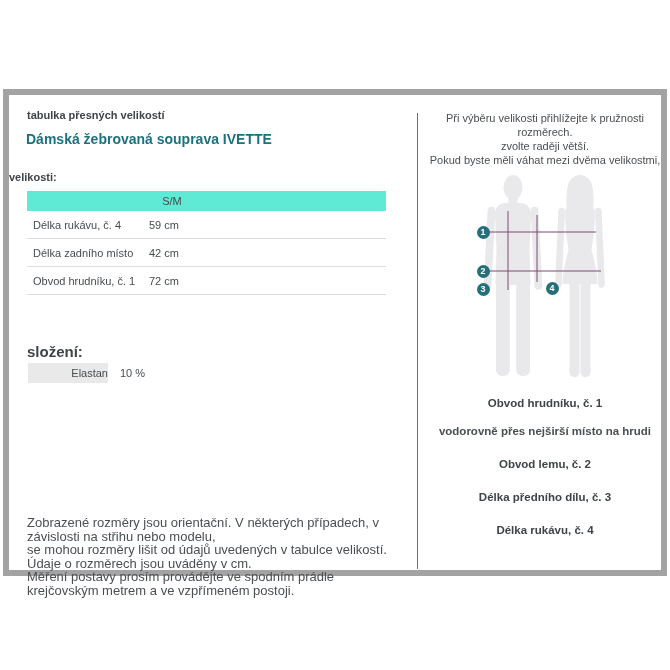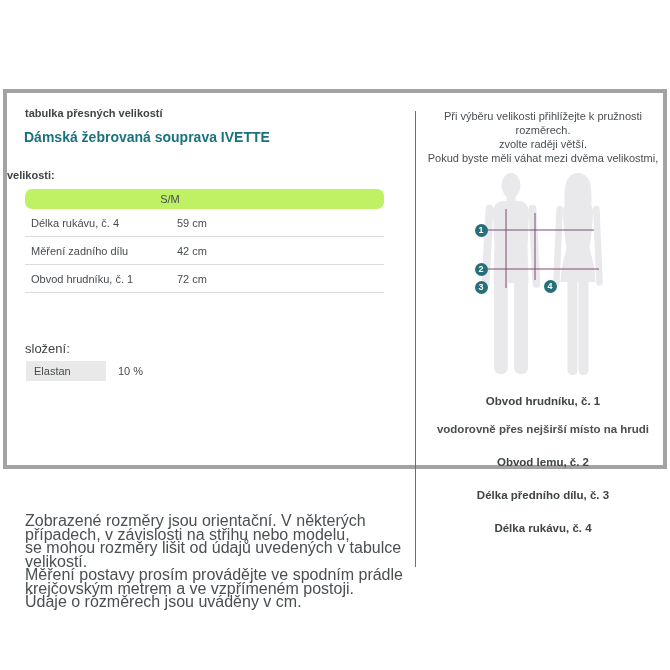--- a/index.html
+++ b/index.html
@@ -1,46 +1,46 @@
 <!DOCTYPE html>
 <html><head>
 <meta charset="utf-8">
 <style>
   * { margin:0; padding:0; box-sizing:border-box; }
   html,body { width:670px; height:670px; background:#ffffff;
               font-family:"Liberation Sans", sans-serif; color:#474c4f; }
   .page { position:relative; width:670px; height:670px; background:#ffffff; overflow:hidden; }
 
-  .box { position:absolute; left:3px; top:89px; width:664px; height:380px;
-         border:4px solid #a3a3a3; background:#ffffff; }
+  .box { position:absolute; left:3px; top:89px; width:664px; height:487px;
+         border:6px solid #a3a3a3; background:#ffffff; }
 
   .divider { position:absolute; left:408px; top:18px; width:1px; height:456px; background:#37858a; }
 
   
   .eyebrow { position:absolute; left:18px; top:14px; font-size:11px; font-weight:bold; color:#3f4446; }
   .title   { position:absolute; left:17px; top:36px; font-size:14px; font-weight:bold; color:#1b727d; }
   .sizes-label { position:absolute; left:0; top:76px; font-size:11px; font-weight:bold; color:#3f4446; }
 
   .size-table { position:absolute; left:18px; top:96px; width:359px; font-size:11px; }
-  .size-table .thead { position:relative; height:20px; background:#bef264;border-radius:7px; }
+  .size-table .thead { position:relative; height:20px; background:#5eead4; }
   .size-table .thead .col-h { position:absolute; left:110px; width:70px; top:0; line-height:20px;
                               text-align:center; color:#474c4f; }
   .size-table .trow { position:relative; height:28px; border-bottom:1px solid #dcdcdc; }
   .size-table .trow .lbl { position:absolute; left:6px;  top:0; line-height:28px; }
-  .size-table .trow .val { position:absolute; left:122px; top:0; line-height:28px;margin-left:30px; }
+  .size-table .trow .val { position:absolute; left:122px; top:0; line-height:28px; }
 
-  .comp-label { position:absolute; left:18px; top:248px; font-size:13px; font-weight:normal; color:#3f4446; }
+  .comp-label { position:absolute; left:18px; top:248px; font-size:15px; font-weight:bold; color:#3f4446; }
   .comp-rows { position:absolute; left:19px; top:268px; width:300px; font-size:11px; }
   .comp-row { position:relative; height:20px; margin-bottom:3px; }
   .comp-row .cell { position:absolute; left:0; top:0; width:80px; height:20px; background:#e9e9e9;
-                    line-height:20px; padding-left:8px; }
+                    line-height:20px; padding-left:8px;text-align:right; }
   .comp-row .val { position:absolute; left:92px; top:0; line-height:20px; }
 
   .disclaimer { position:absolute; left:18px; top:421px; width:380px;
-                font-size:16px; line-height:13.5px; color:#4a4f52; }
+                font-size:13px; line-height:13.5px; color:#4a4f52; }
 
   
   .fit-note { position:absolute; left:408px; top:16px; width:256px; text-align:center;
               font-size:11px; line-height:14px; color:#4a4f52; }
 
   .figure { position:absolute; left:463px; top:78px; width:140px; height:210px; }
   .figure svg { position:absolute; left:0; top:0; }
   .badge { position:absolute; width:13px; height:13px; border-radius:50%;
            background:#266e79; color:#ffffff; font-size:9px; font-weight:bold;
            line-height:13px; text-align:center; }
@@ -67,42 +67,42 @@
 
     <div class="size-table">
       <div class="thead">
         <span class="col-h">S/M</span>
       </div>
       <div class="trow">
         <span class="lbl">Délka rukávu, č. 4</span>
         <span class="val">59 cm</span>
       </div>
       <div class="trow">
-        <span class="lbl">Měření zadního dílu</span>
+        <span class="lbl">Délka zadního místo</span>
         <span class="val">42 cm</span>
       </div>
       <div class="trow">
         <span class="lbl">Obvod hrudníku, č. 1</span>
         <span class="val">72 cm</span>
       </div>
     </div>
 
     <div class="comp-label">složení:</div>
     <div class="comp-rows">
       <div class="comp-row">
         <div class="cell">Elastan</div>
         <span class="val">10 %</span>
       </div>
     </div>
 
     <div class="disclaimer">
       <div>Zobrazené rozměry jsou orientační. V některých případech, v závislosti na střihu nebo modelu,</div>
       <div>se mohou rozměry lišit od údajů uvedených v tabulce velikostí.</div>
+      <div>Údaje o rozměrech jsou uváděny v cm.</div>
       <div>Měření postavy prosím provádějte ve spodním prádle krejčovským metrem a ve vzpřímeném postoji.</div>
-      <div>Údaje o rozměrech jsou uváděny v cm.</div>
     </div>
 
     <div class="divider"></div>
 
     <div class="fit-note">
       <div>Při výběru velikosti přihlížejte k pružnosti rozměrech.</div>
       <div>zvolte raději větší.</div>
       <div>Pokud byste měli váhat mezi dvěma velikostmi,</div>
     </div>
 

